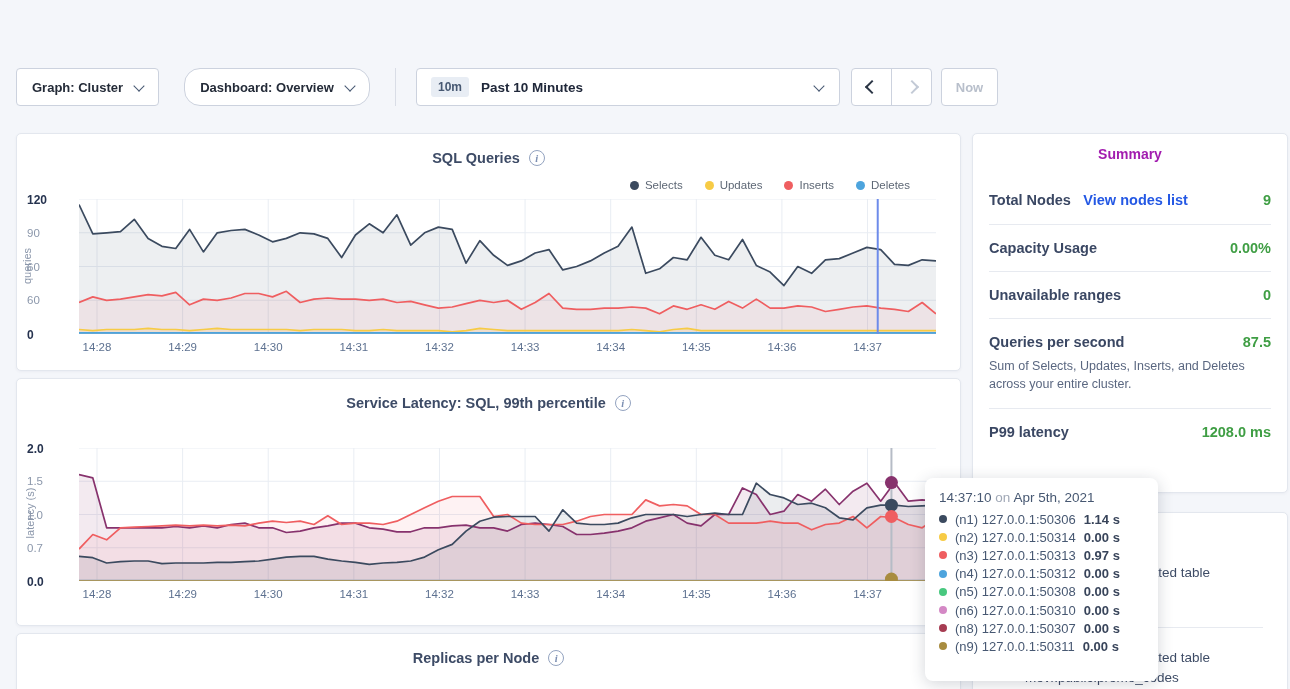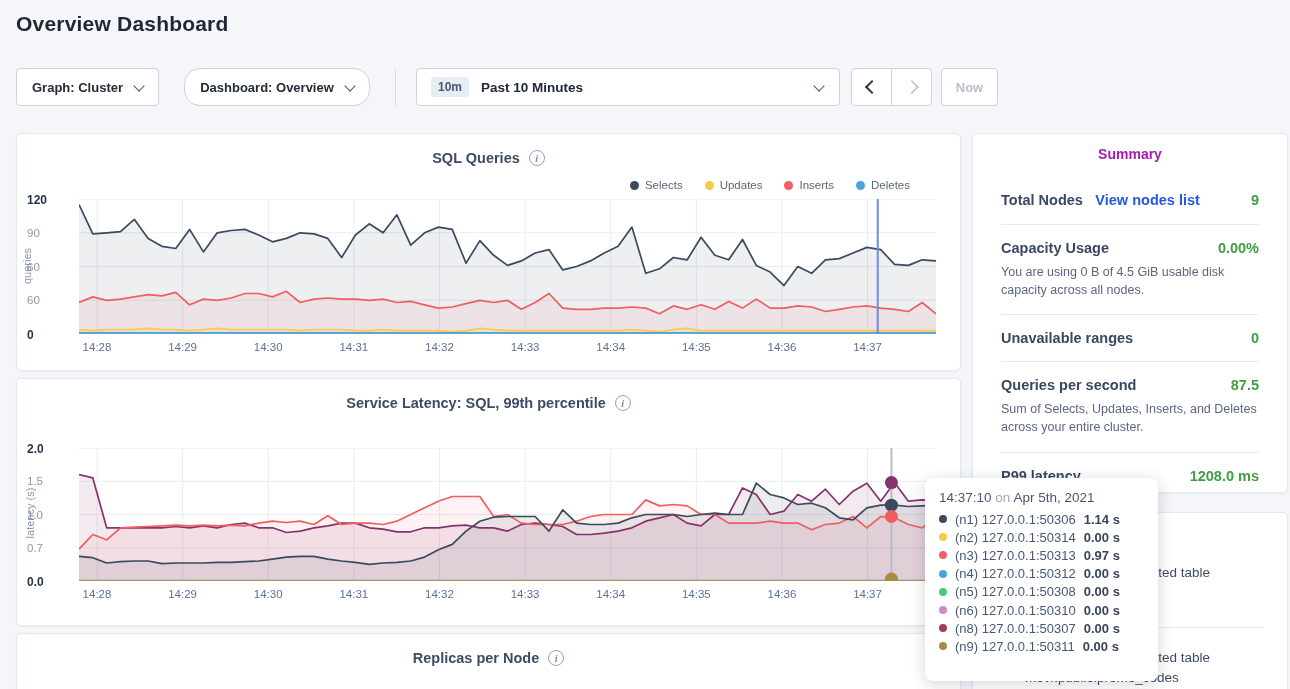--- a/index.html
+++ b/index.html
@@ -50,21 +50,21 @@
   .legend-dot{width:9px;height:9px;border-radius:50%;}
 
   .plot{position:absolute;left:62px;}
   .plot svg{display:block;}
   .ytick{position:absolute;width:44px;text-align:left;font-size:11.5px;color:#8b97ab;transform:translateY(-6px);}
   .ytick.edge{font-weight:700;color:#26334f;font-size:12px;}
   .xtick{position:absolute;width:44px;text-align:center;font-size:11.5px;color:#5d7190;}
   .ylab{position:absolute;font-size:11px;color:#8b97ab;transform:rotate(-90deg);transform-origin:center;white-space:nowrap;}
 
   
-  .sum-body{padding:0 28px;}
+  .sum-body{padding:0 16px;}
   .sum-title{text-align:center;font-size:14px;font-weight:700;color:#a21caf;margin-top:12px;}
   .srow{display:flex;justify-content:space-between;align-items:baseline;}
   .srow .slabel{font-size:14.5px;font-weight:700;color:#3a4763;}
   .srow .svalue{font-size:14.5px;font-weight:700;}
   .sdesc{font-size:12.5px;color:#5a6780;line-height:1.45;margin-top:7px;}
   .sdivider{border-top:1px solid #e7eaf0;margin:15px 0;}
   .link{font-weight:700;cursor:pointer;}
 
   
   .ev-title{text-align:center;font-size:14px;font-weight:700;color:#6b7689;margin-top:16px;}
@@ -78,21 +78,20 @@
   .tt-head .muted{color:#a0a8b6;}
   .tt-row{display:flex;align-items:center;height:18.2px;font-size:13px;color:#475872;}
   .tt-dot{width:8px;height:8px;border-radius:50%;margin-right:8px;flex:none;}
   .tt-val{margin-left:8px;font-weight:700;color:#38445a;}
 </style>
 </head>
 <body>
 
 <div class="page">
 
-  <div class="page-title">Overview Dashboard</div>
 
   <div class="ctl dd-graph">
     <span class="lbl">Graph: Cluster</span>
     <span class="chev down"></span>
   </div>
   <div class="ctl dd-dash">
     <span class="lbl">Dashboard: Overview</span>
     <span class="chev down"></span>
   </div>
   <div class="vdivider"></div>
@@ -250,21 +249,20 @@
           <span class="slabel">Total Nodes</span>
           <span class="slabel link" id="nodes-link" style="margin-left: 8px; color: rgb(36, 88, 228);">View nodes list</span>
         </span>
         <span class="svalue green" style="color: rgb(63, 158, 68);">9</span>
       </div>
       <div class="sdivider"></div>
       <div class="srow">
         <span class="slabel">Capacity Usage</span>
         <span class="svalue green" style="color: rgb(63, 158, 68);">0.00%</span>
       </div>
-      <div class="sdesc">You are using 0 B of 4.5 GiB usable disk capacity across all nodes.</div>
       <div class="sdivider"></div>
       <div class="srow">
         <span class="slabel">Unavailable ranges</span>
         <span class="svalue green" style="color: rgb(63, 158, 68);">0</span>
       </div>
       <div class="sdivider"></div>
       <div class="srow">
         <span class="slabel">Queries per second</span>
         <span class="svalue green" style="color: rgb(63, 158, 68);">87.5</span>
       </div>

